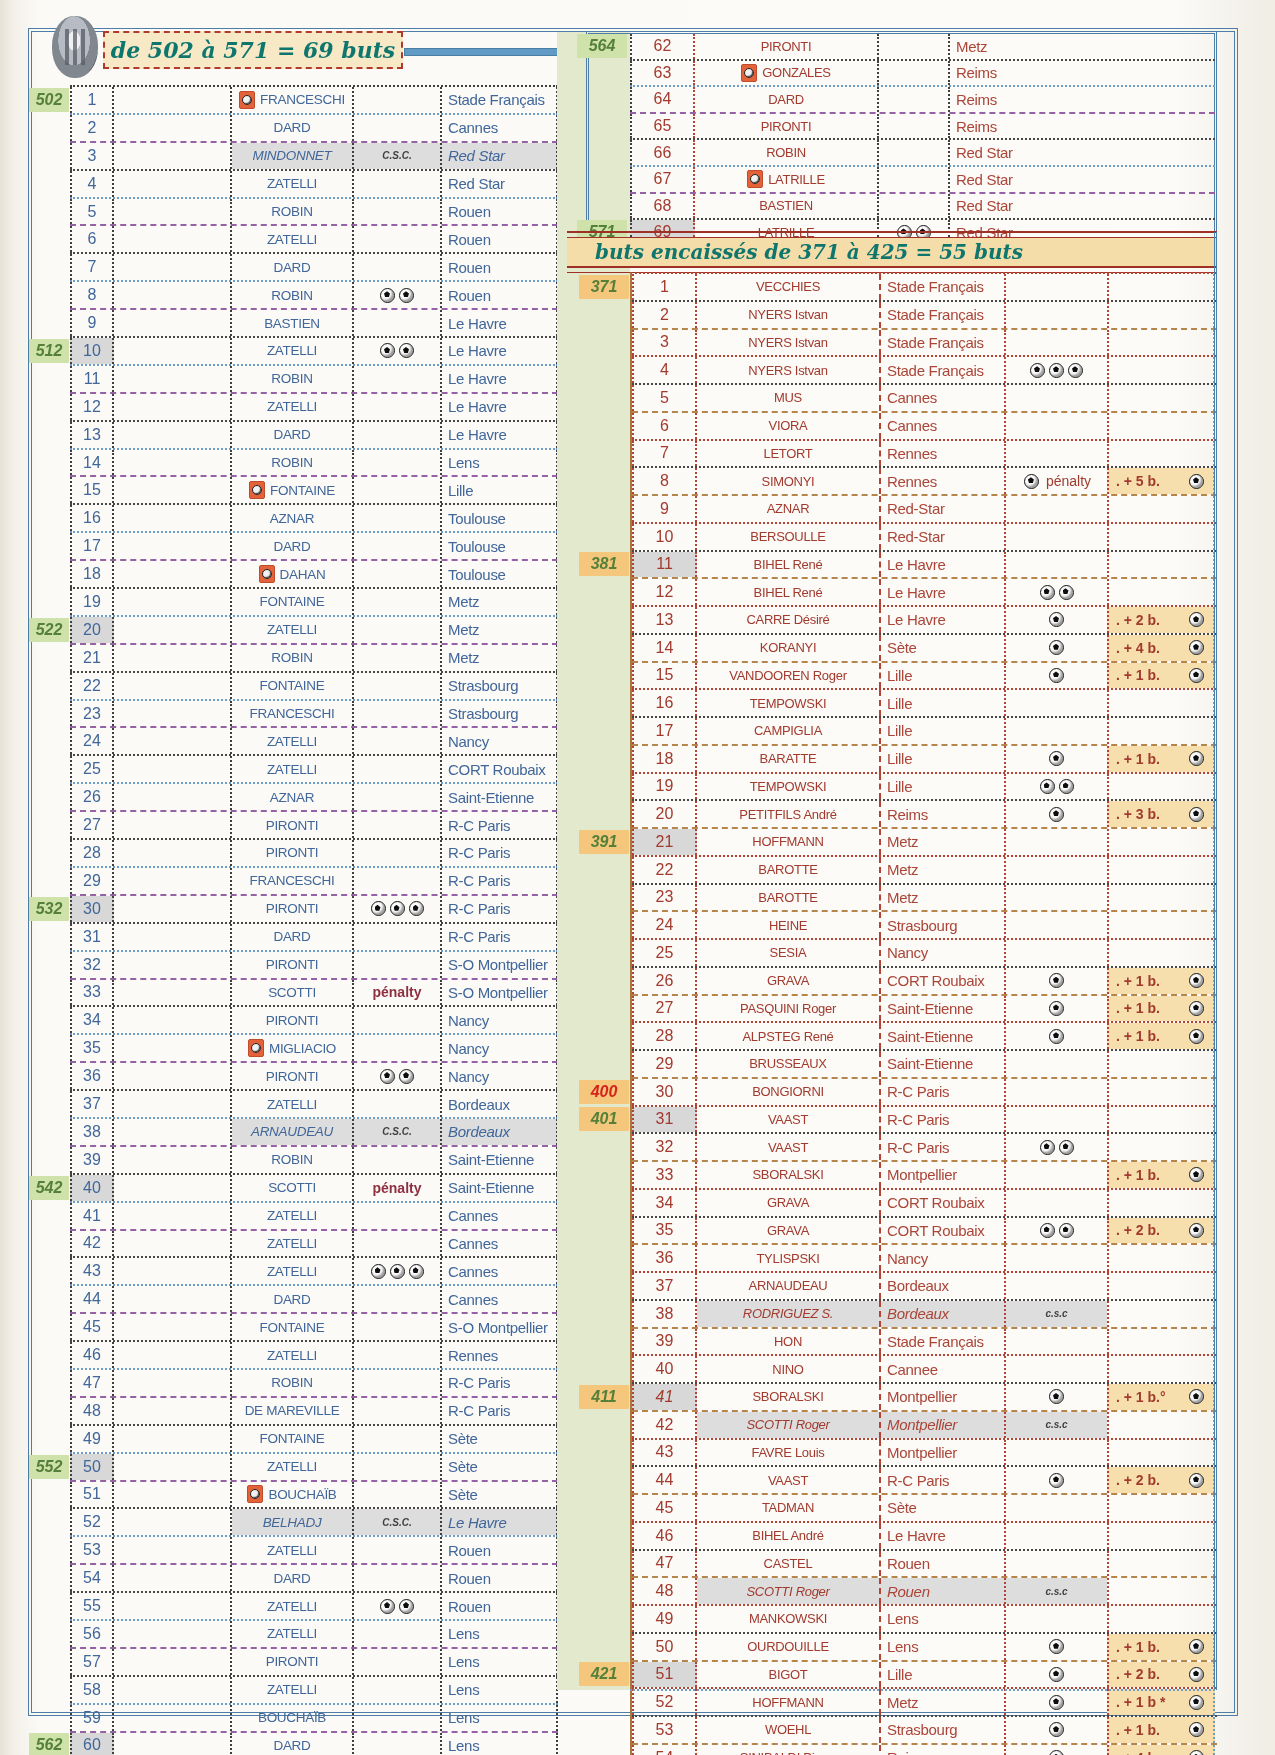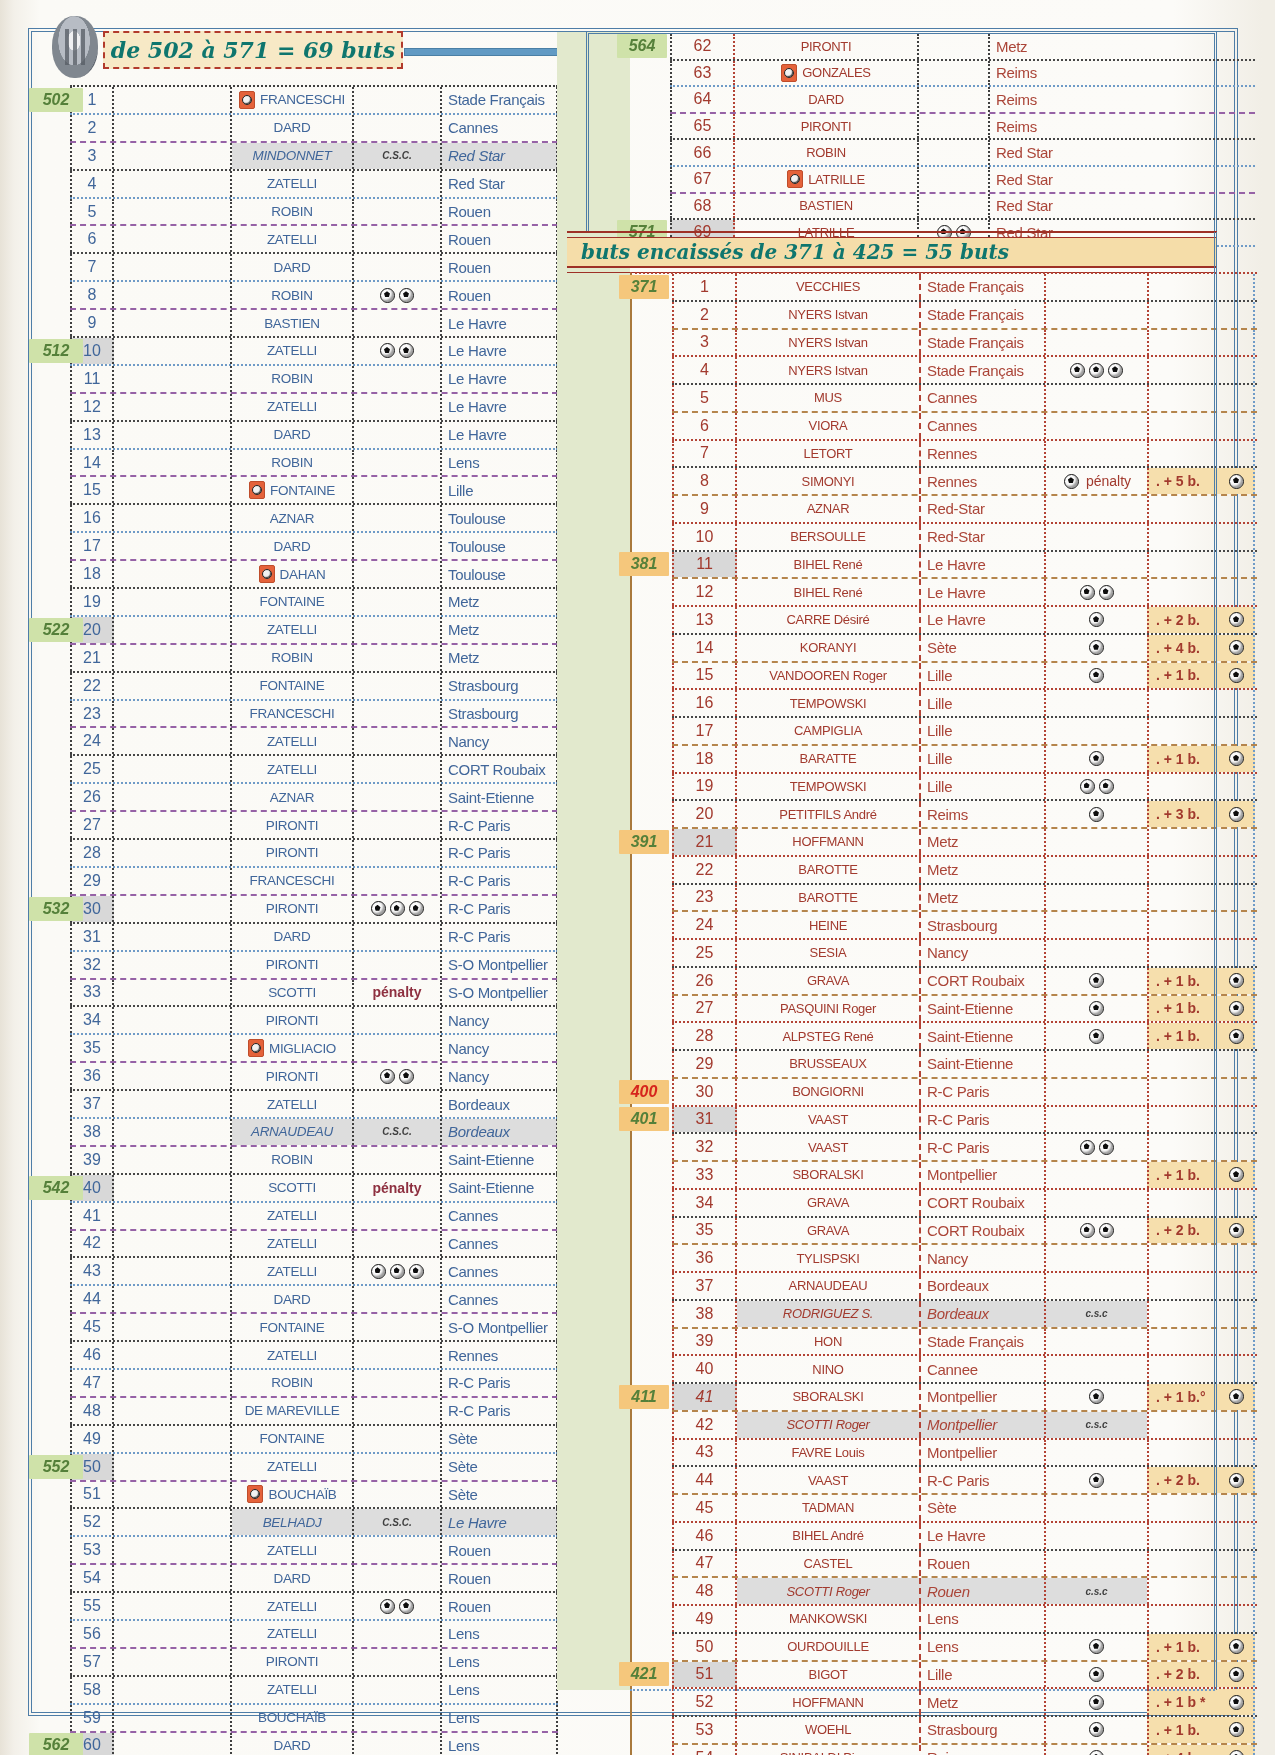--- a/index.html
+++ b/index.html
@@ -37,21 +37,21 @@
     box-shadow:inset -1px -1px 1px #444;}
   .ms{position:absolute;height:24px;top:50%;transform:translateY(-50%);display:flex;align-items:center;justify-content:center;
     font-size:16px;font-style:italic;font-weight:bold;border-radius:1px;}
   .ms.g{background:#cfe2a9;color:#55803a;}
   .ms.o{background:#f5c77c;color:#55803a;}
   .ms.r{background:#f5c77c;color:#d6251d;}
 
   
   .ltable{position:absolute;left:70px;top:85px;width:488px;border-top:2px dotted #3f3f3f;}
   .lrow{position:relative;display:flex;height:25.9px;}
-  .lrow .ms{left:-41px;width:54px;}
+  .lrow .ms{left:-41px;width:40px;}
   .sepA{border-bottom:2px dotted #6f9bc7;}
   .sepB{border-bottom:2px dashed #9662a6;}
   .sepC{border-bottom:2px dotted #474747;}
   .sepD{border-bottom:2px dotted #b34335;}
   .sepE{border-bottom:2px dashed #b5854c;}
   .lrow .num{width:44px;border-left:2px dotted #3f3f3f;border-right:2px dotted #3f3f3f;
     color:#40669a;font-size:16px;}
   .lrow .blank{width:118px;border-right:2px dotted #3f3f3f;}
   .lrow .name{width:120px;color:#40669a;font-size:13.5px;letter-spacing:-.3px;}
   .lrow .annot{width:90px;border-left:2px dotted #3f3f3f;border-right:2px dotted #3f3f3f;}
@@ -62,25 +62,25 @@
   .cscnote{color:#3f3f3f;font-style:italic;}
 
   
   .green-strip{position:absolute;left:557px;top:32px;width:73px;height:1658px;background:#e2e9cd;}
   .blue-bracket{position:absolute;left:586px;top:31px;width:631px;height:201px;box-sizing:border-box;
     border:3px double #4e7da7;border-bottom:none;}
   .right-edge{position:absolute;left:1214px;top:232px;height:1458px;width:0;border-left:3px double #4e7da7;}
   .rm-bottom{position:absolute;left:630px;top:1689px;width:585px;border-top:2px dotted #6f9bc7;}
   .redrule{position:absolute;left:567px;width:650px;height:4px;border-top:2px solid #9e3026;border-bottom:1px solid #9e3026;}
   .banner2{position:absolute;left:567px;top:238px;width:650px;height:28px;background:#f5dda9;box-sizing:border-box;
-    display:flex;align-items:center;padding-left:14px;text-align:center;}
+    display:flex;align-items:center;padding-left:28px;text-align:center;}
   .banner2 span{font-size:20px;}
 
   
-  .rtable{position:absolute;left:630px;width:585px;padding-left:40px;}
+  .rtable{position:absolute;left:630px;width:585px;}
   .rt-top{top:34px;}
   .rt-main{top:272px;border-left:2px solid #a9793c;border-top:2px dotted #b34335;}
   .trow{position:relative;display:flex;height:24.6px;}
   .mrow{position:relative;display:flex;height:25.76px;}
   .trow .ms,.mrow .ms{left:-53px;width:50px;}
   .rnum{width:65px;border-left:2px dotted #b34335;border-right:2px dotted #b34335;color:#a23a2e;font-size:16px;}
   .trow .rnum{border-left:2px dotted #3f3f3f;}
   .rname{width:182px;color:#a23a2e;font-size:13px;letter-spacing:-.3px;}
   .rclub{width:125px;justify-content:flex-start;padding-left:6px;border-left:2px dashed #b34335;
     color:#ab4538;font-size:15px;letter-spacing:-.3px;}

